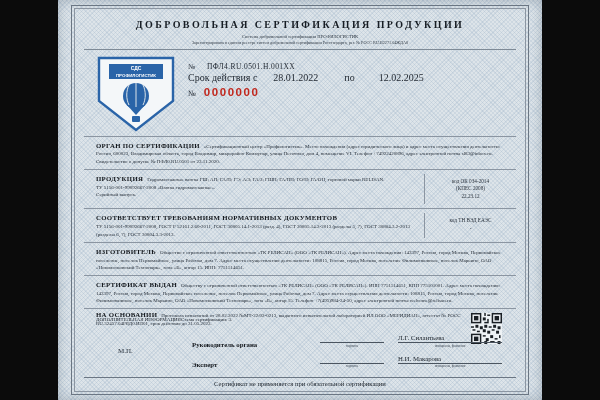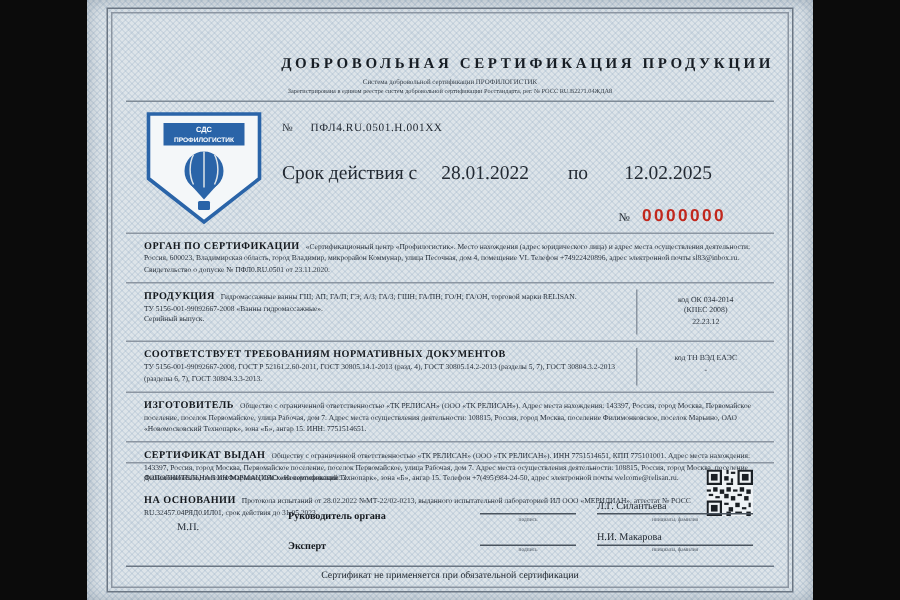--- a/index.html
+++ b/index.html
@@ -11,37 +11,37 @@
     background-color:#dde4e9;
     background-image:
       repeating-linear-gradient(45deg, rgba(138,164,190,.20) 0 1px, rgba(0,0,0,0) 1px 3px),
       repeating-linear-gradient(-45deg, rgba(138,164,190,.20) 0 1px, rgba(0,0,0,0) 1px 3px);
     box-shadow: inset 0 0 12px rgba(60,80,100,.35);
   }
   .frame { position:absolute; left:13px; right:13px; top:5px; bottom:5px; border:1px solid #6b7683; }
   .frame-inner { position:absolute; inset:2px; border:1px solid #8b95a1; }
   .content { position:absolute; inset:3px 9px; font-size:5px; }
 
-  .doc-title { text-align:right; font-weight:bold; font-size:10px; letter-spacing:2.4px; margin-top:25px; color:#171d24; }
+  .doc-title { text-align:center; font-weight:bold; font-size:10px; letter-spacing:2.4px; margin-top:7px; color:#171d24; }
   .sys-line { text-align:center; font-size:4.6px; margin-top:3.5px; color:#333c46; }
   .reg-line { text-align:center; font-size:4.2px; margin-top:1px; color:#333c46; }
   .top-rule { border-top:1px solid #7e8a96; margin-top:4px; }
 
   .head-main { display:flex; gap:12px; padding:5px 4px 2px 12px; }
   .logo-box { flex:0 0 80px; }
   .head-right { flex:1; }
   .cert-title { font-family:"Liberation Sans", sans-serif; font-weight:bold; font-size:20px; letter-spacing:.5px; color:#10151b; margin-top:1px; white-space:nowrap; }
   .num-line { margin-top:7px; font-size:7.5px; }
   .num-line .val { margin-left:10px; letter-spacing:.4px; }
-  .validity { margin-top:18px; font-size:13px; display:flex; align-items:baseline; }
+  .validity { margin-top:1px; font-size:10px; display:flex; align-items:baseline; }
   .validity .lab {}
   .validity .d1 { margin-left:16px; }
   .validity .po { margin-left:26px; }
   .validity .d2 { margin-left:24px; }
-  .blank-num { margin-top:15px; text-align:right; padding-right:28px; font-size:8px; }
+  .blank-num { margin-top:3px; padding-right:28px; font-size:8px; }
   .blank-num .digits { font-family:"Liberation Sans", sans-serif; font-weight:bold; font-size:11.5px; letter-spacing:1.6px; color:#c1271d; margin-left:6px; }
 
   .section { border-top:1px solid #8b95a1; padding:4px 4px 4px 12px; line-height:1.45; }
   .section .lbl { font-weight:bold; font-size:6.8px; color:#14181d; letter-spacing:.3px; margin-right:4px; }
   .section .txt { font-size:5px; color:#2a323c; }
   .pre { white-space:pre-line; }
   .split { display:flex; padding-right:0; }
   .split .left { flex:1; padding-right:8px; }
   .split .codebox { flex:0 0 92px; border-left:1px solid #8b95a1; text-align:center; font-size:5.2px; padding:4px 2px; color:#2a323c; }
   .no-top { border-top:none; padding-top:2px; }

